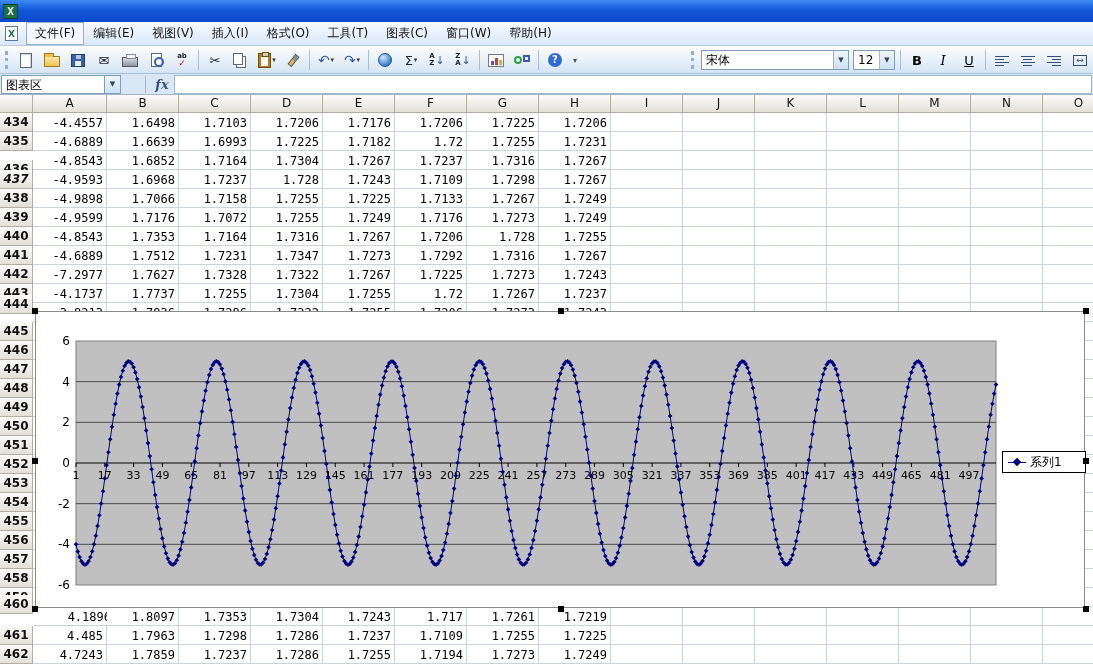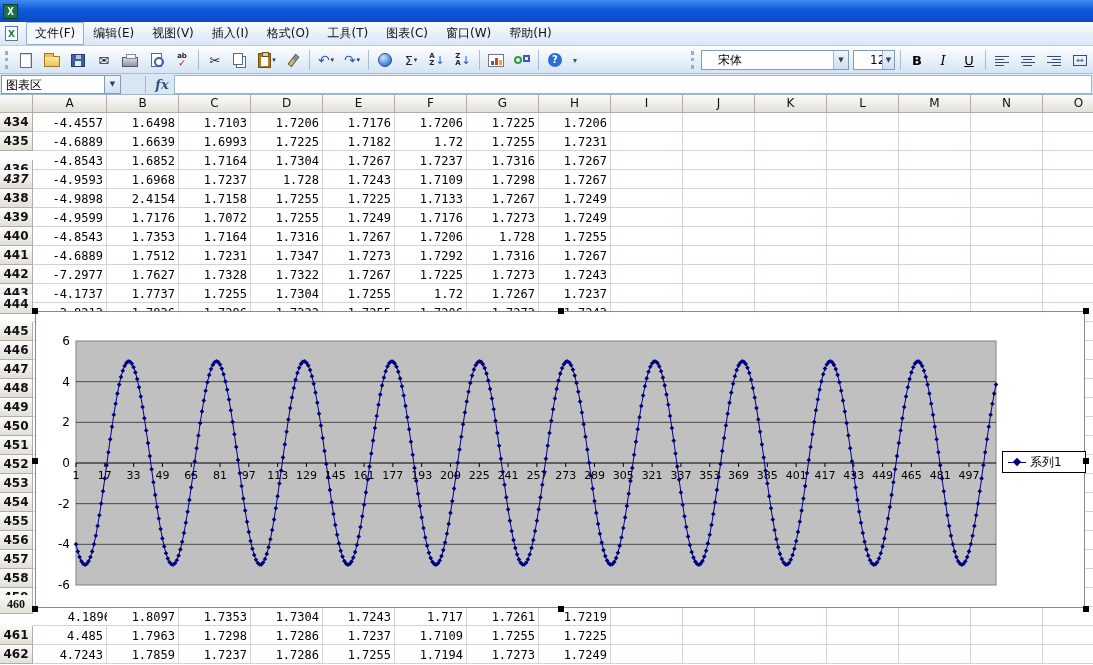--- a/index.html
+++ b/index.html
@@ -58,21 +58,21 @@
   .ic-sortwrap { display:flex; align-items:center; }
   .ic-sortwrap b { font:bold 7px/7px "DejaVu Sans",sans-serif; color:#222; }
   .ic-sortwrap .sar { font-size:11px; color:#2f55bb; margin-left:1px; }
   .ic-chartbox { width:16px; height:13px; background:#fff; border:1px solid #778; position:relative; display:inline-block; }
   .ic-chartbox i { position:absolute; bottom:1px; width:3px; }
   .ic-draw { position:relative; width:16px; height:13px; display:inline-block; }
   .ic-draw .c { position:absolute; left:0; top:2px; width:8px; height:8px; border-radius:50%; border:2px solid #2f9e42; }
   .ic-draw .s { position:absolute; right:0; top:1px; width:7px; height:7px; border:2px solid #3b57c4; }
   .ic-help { width:14px; height:14px; border-radius:50%; background:#2c6bd6; color:#fff; font:bold 10px/14px "DejaVu Sans",sans-serif; text-align:center; display:inline-block; }
 
-  .combo { height:20px; background:#fff; border:1px solid #7f9db9; display:flex; align-items:center; font-size:12px; padding-left:16px; margin:0 2px; }
+  .combo { height:20px; background:#fff; border:1px solid #7f9db9; display:flex; align-items:center; font-size:12px; padding-left:4px; margin:0 2px; }
   .combo .combo-val { overflow:hidden; white-space:nowrap; }
   .combo .arrow { margin-left:auto; width:15px; height:18px; background:linear-gradient(180deg,#eef5fc,#cfe0f2);
     border-left:1px solid #9db8d2; font-size:7px; display:flex; align-items:center; justify-content:center; color:#345; }
   .font-combo { width:148px; }
   .size-combo { width:42px; }
   .b-bold { font-weight:bold; font-size:13px; }
   .b-italic { font-style:italic; font-family:"DejaVu Serif",serif; font-size:13px; }
   .b-underline { text-decoration:underline; font-size:13px; }
   .al { width:14px; height:11px; background-repeat:no-repeat;
     background-image:linear-gradient(#33507a,#33507a),linear-gradient(#33507a,#33507a),linear-gradient(#33507a,#33507a),linear-gradient(#33507a,#33507a);
@@ -339,21 +339,21 @@
     <div class="cell" style="left: 539px; top: 75px; width: 72px;">1.7267</div>
     <div class="cell" style="left: 611px; top: 75px; width: 72px;"></div>
     <div class="cell" style="left: 683px; top: 75px; width: 72px;"></div>
     <div class="cell" style="left: 755px; top: 75px; width: 72px;"></div>
     <div class="cell" style="left: 827px; top: 75px; width: 72px;"></div>
     <div class="cell" style="left: 899px; top: 75px; width: 72px;"></div>
     <div class="cell" style="left: 971px; top: 75px; width: 72px;"></div>
     <div class="cell" style="left: 1043px; top: 75px; width: 72px;"></div>
     <div class="hdr row-head" style="top: 94px;">438</div>
     <div class="cell" style="left: 33px; top: 94px; width: 74px;">-4.9898</div>
-    <div class="cell" style="left: 107px; top: 94px; width: 72px;">2.4154</div>
+    <div class="cell" style="left: 107px; top: 94px; width: 72px;">1.7066</div>
     <div class="cell" style="left: 179px; top: 94px; width: 72px;">1.7158</div>
     <div class="cell" style="left: 251px; top: 94px; width: 72px;">1.7255</div>
     <div class="cell" style="left: 323px; top: 94px; width: 72px;">1.7225</div>
     <div class="cell" style="left: 395px; top: 94px; width: 72px;">1.7133</div>
     <div class="cell" style="left: 467px; top: 94px; width: 72px;">1.7267</div>
     <div class="cell" style="left: 539px; top: 94px; width: 72px;">1.7249</div>
     <div class="cell" style="left: 611px; top: 94px; width: 72px;"></div>
     <div class="cell" style="left: 683px; top: 94px; width: 72px;"></div>
     <div class="cell" style="left: 755px; top: 94px; width: 72px;"></div>
     <div class="cell" style="left: 827px; top: 94px; width: 72px;"></div>
@@ -689,21 +689,21 @@
     <div class="cell" style="left: 395px; top: 493px; width: 72px;"></div>
     <div class="cell" style="left: 467px; top: 493px; width: 72px;"></div>
     <div class="cell" style="left: 539px; top: 493px; width: 72px;"></div>
     <div class="cell" style="left: 611px; top: 493px; width: 72px;"></div>
     <div class="cell" style="left: 683px; top: 493px; width: 72px;"></div>
     <div class="cell" style="left: 755px; top: 493px; width: 72px;"></div>
     <div class="cell" style="left: 827px; top: 493px; width: 72px;"></div>
     <div class="cell" style="left: 899px; top: 493px; width: 72px;"></div>
     <div class="cell" style="left: 971px; top: 493px; width: 72px;"></div>
     <div class="cell" style="left: 1043px; top: 493px; width: 72px;"></div>
-    <div class="hdr row-head" style="top: 500px; font-family: Liberation Serif, serif;">460</div>
+    <div class="hdr row-head" style="top: 500px;">460</div>
     <div class="cell" style="left: 33px; top: 512px; width: 82px;">4.1896</div>
     <div class="cell" style="left: 107px; top: 512px; width: 72px;">1.8097</div>
     <div class="cell" style="left: 179px; top: 512px; width: 72px;">1.7353</div>
     <div class="cell" style="left: 251px; top: 512px; width: 72px;">1.7304</div>
     <div class="cell" style="left: 323px; top: 512px; width: 72px;">1.7243</div>
     <div class="cell" style="left: 395px; top: 512px; width: 72px;">1.717</div>
     <div class="cell" style="left: 467px; top: 512px; width: 72px;">1.7261</div>
     <div class="cell" style="left: 539px; top: 512px; width: 72px;">1.7219</div>
     <div class="cell" style="left: 611px; top: 512px; width: 72px;"></div>
     <div class="cell" style="left: 683px; top: 512px; width: 72px;"></div>

